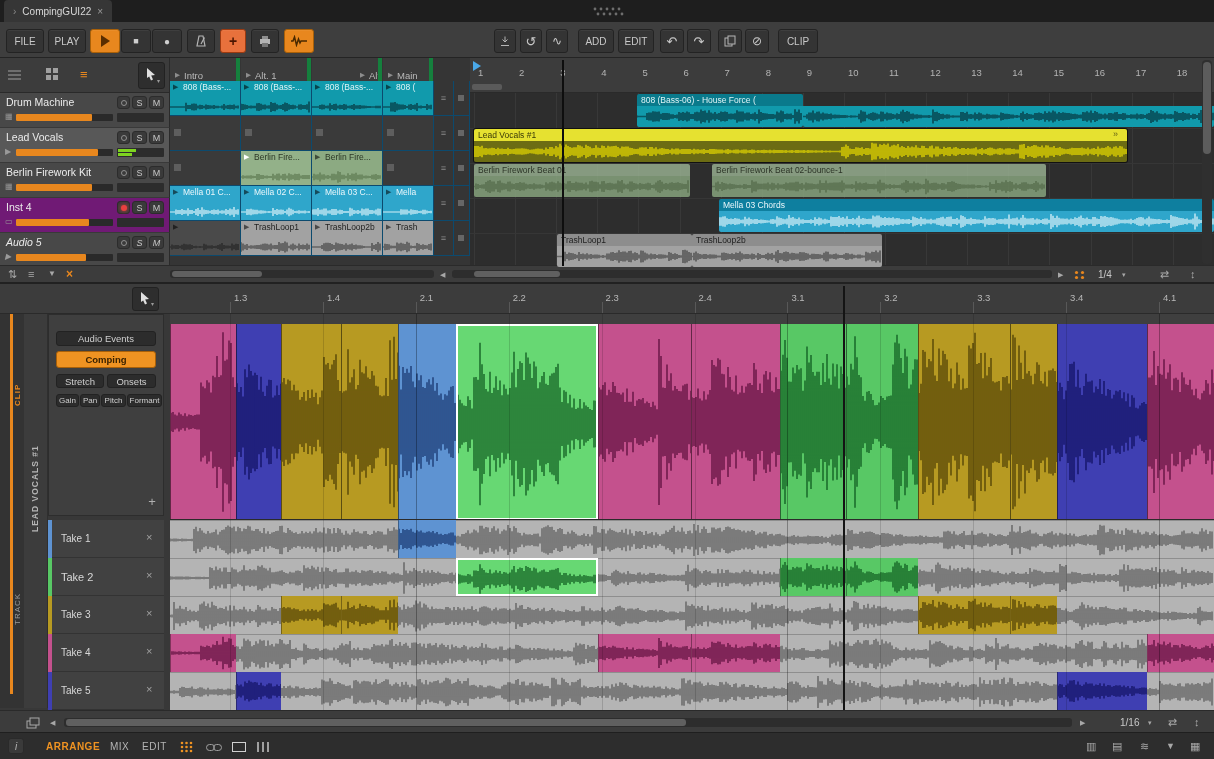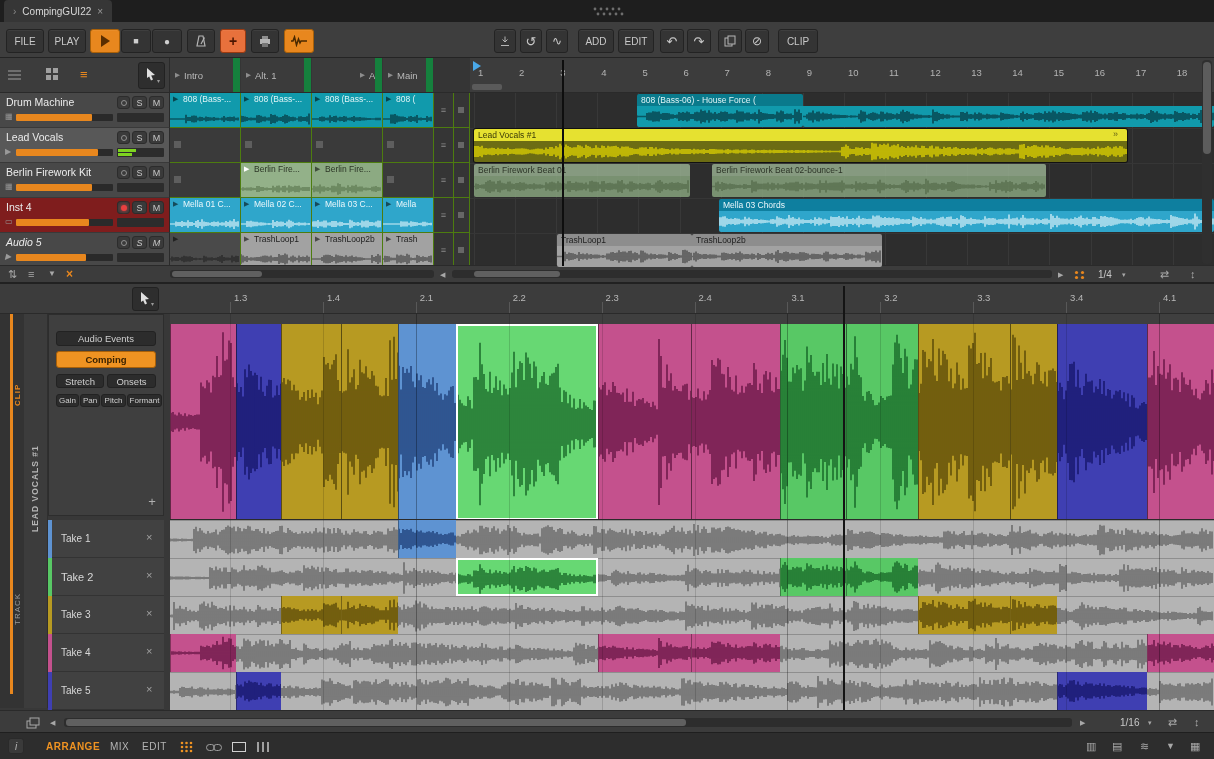--- a/index.html
+++ b/index.html
@@ -12,21 +12,21 @@
   .toolbar{position:absolute;left:0;top:22px;width:1214px;height:36px;background:#3e3e3e;border-bottom:1px solid #242424}
   .btn{position:absolute;top:7px;height:24px;background:#343434;border:1px solid #232323;border-radius:3px;color:#c9c9c9;font-size:10px;display:flex;align-items:center;justify-content:center;box-shadow:inset 0 1px 0 rgba(255,255,255,.05)}
   .display{position:absolute;top:5px;height:28px;background:#10181e;border:1px solid #000;border-radius:3px}
   .mono{font-family:"DejaVu Sans Mono",monospace}
   .arranger{position:absolute;left:0;top:58px;width:1214px;height:224px;background:#353535}
   .editor{position:absolute;left:0;top:282px;width:1214px;height:450px;background:#383838;border-top:2px solid #212121}
   .statusbar{position:absolute;left:0;top:732px;width:1214px;height:27px;background:#2d2d2d;border-top:1px solid #1f1f1f}
   .vtext{position:absolute;writing-mode:vertical-rl;transform:rotate(180deg);font-size:8px;letter-spacing:1px;text-align:center}
   .pbtn{position:absolute;background:#2c2c2c;border:1px solid #222;border-radius:3px;color:#cfcfcf;font-size:9.5px;display:flex;align-items:center;justify-content:center;white-space:nowrap;overflow:hidden}
   .pbtn.active{background:#ef9322;border-color:#a96008;color:#3a2200;font-weight:bold}
-  .scene{position:absolute;top:0;height:34px;background:#3b3b3b;border-right:7px solid #15803d;display:flex;align-items:center;gap:4px;padding-left:5px;color:#b9b9b9;font-size:9.5px;overflow:hidden;white-space:nowrap}
+  .scene{position:absolute;top:0;height:34px;background:#3b3b3b;border-right:4px solid #15803d;display:flex;align-items:center;gap:4px;padding-left:5px;color:#b9b9b9;font-size:9.5px;overflow:hidden;white-space:nowrap}
   .footer{position:absolute;background:#3c3c3c;border-top:1px solid #2a2a2a}
   .ic{position:absolute;color:#a8a8a8;font-size:11px;line-height:1}
   .toolbtn{position:absolute;background:#2e2e2e;border:1px solid #222;border-radius:3px}
 </style>
 </head>
 <body>
 
 <div class="app">
 
   <div class="titlebar">
@@ -215,21 +215,21 @@
           <div class="a" style="left: 5px; top: 19px; font-size: 8px; color: rgb(154, 154, 154);">▦</div>
           <div class="a" style="left: 117px; top: 3px; width: 13px; height: 13px; border-radius: 3px; background: rgb(58, 58, 58); border: 1px solid rgb(44, 44, 44);">
             <span class="a" style="left:2.5px;top:2.5px;width:6px;height:6px;border-radius:50%;border:1.5px solid #909090"></span>
           </div>
           <div class="a" style="left: 132px; top: 3px; width: 15px; height: 13px; background: rgb(58, 58, 58); border: 1px solid rgb(44, 44, 44); border-radius: 3px; text-align: center; line-height: 12px; font-size: 9px; color: rgb(200, 200, 200);">S</div>
           <div class="a" style="left: 149px; top: 3px; width: 15px; height: 13px; background: rgb(58, 58, 58); border: 1px solid rgb(44, 44, 44); border-radius: 3px; text-align: center; line-height: 12px; font-size: 9px; color: rgb(200, 200, 200);">M</div>
           <div class="a" style="left: 16px; top: 21px; width: 97px; height: 7px; background: rgb(42, 42, 42); border-radius: 1px;"></div>
           <div class="a" style="left: 16px; top: 21px; width: 76px; height: 7px; background: rgb(232, 135, 30); border-radius: 1px;"></div>
           <div class="a" style="left: 117px; top: 20px; width: 47px; height: 9px; background: rgb(44, 44, 44); border-radius: 1px;"></div>
         </div>
-        <div class="a" style="left: 0px; top: 105px; width: 170px; height: 35px; background: #7f1d1d; border-bottom: 1px solid rgb(57, 57, 57); border-right: 1px solid rgb(42, 42, 42);">
+        <div class="a" style="left: 0px; top: 105px; width: 170px; height: 35px; background: #701a75; border-bottom: 1px solid rgb(57, 57, 57); border-right: 1px solid rgb(42, 42, 42);">
           <div class="a" style="left: 6px; top: 3px; font-size: 10.5px; color: rgb(236, 236, 236); white-space: nowrap;">Inst 4</div>
           <div class="a" style="left: 5px; top: 19px; font-size: 8px; color: rgb(154, 154, 154);">▭</div>
           <div class="a" style="left: 117px; top: 3px; width: 13px; height: 13px; border-radius: 3px; background: rgb(58, 58, 58); border: 1px solid rgb(44, 44, 44);">
             <span class="a" style="left:2.5px;top:2.5px;width:6px;height:6px;border-radius:50%;background:#e84040;box-shadow:0 0 4px #e84040"></span>
           </div>
           <div class="a" style="left: 132px; top: 3px; width: 15px; height: 13px; background: rgb(58, 58, 58); border: 1px solid rgb(44, 44, 44); border-radius: 3px; text-align: center; line-height: 12px; font-size: 9px; color: rgb(200, 200, 200);">S</div>
           <div class="a" style="left: 149px; top: 3px; width: 15px; height: 13px; background: rgb(58, 58, 58); border: 1px solid rgb(44, 44, 44); border-radius: 3px; text-align: center; line-height: 12px; font-size: 9px; color: rgb(200, 200, 200);">M</div>
           <div class="a" style="left: 16px; top: 21px; width: 97px; height: 7px; background: rgb(42, 42, 42); border-radius: 1px;"></div>
           <div class="a" style="left: 16px; top: 21px; width: 73px; height: 7px; background: rgb(232, 135, 30); border-radius: 1px;"></div>
           <div class="a" style="left: 117px; top: 20px; width: 47px; height: 9px; background: rgb(44, 44, 44); border-radius: 1px;"></div>
@@ -240,21 +240,21 @@
           <div class="a" style="left: 117px; top: 3px; width: 13px; height: 13px; border-radius: 3px; background: rgb(58, 58, 58); border: 1px solid rgb(44, 44, 44);">
             <span class="a" style="left:2.5px;top:2.5px;width:6px;height:6px;border-radius:50%;border:1.5px solid #909090"></span>
           </div>
           <div class="a" style="left: 132px; top: 3px; width: 15px; height: 13px; background: rgb(58, 58, 58); border: 1px solid rgb(44, 44, 44); border-radius: 3px; text-align: center; line-height: 12px; font-size: 9px; color: rgb(200, 200, 200);">S</div>
           <div class="a" style="left: 149px; top: 3px; width: 15px; height: 13px; background: rgb(58, 58, 58); border: 1px solid rgb(44, 44, 44); border-radius: 3px; text-align: center; line-height: 12px; font-size: 9px; color: rgb(200, 200, 200);">M</div>
           <div class="a" style="left: 16px; top: 21px; width: 97px; height: 7px; background: rgb(42, 42, 42); border-radius: 1px;"></div>
           <div class="a" style="left: 16px; top: 21px; width: 70px; height: 7px; background: rgb(232, 135, 30); border-radius: 1px;"></div>
           <div class="a" style="left: 117px; top: 20px; width: 47px; height: 9px; background: rgb(44, 44, 44); border-radius: 1px;"></div>
         </div>
       </div>
-    <div class="a" id="launcherGrid" style="left:170px;top:35px;width:300px;height:175px;background:#4d7c0f">
+    <div class="a" id="launcherGrid" style="left:170px;top:23px;width:300px;height:175px;background:#0c4a6e">
         <div class="a" style="left: 0px; top: 0px; width: 70px; height: 34px; overflow: hidden; background: rgb(17, 154, 172);">
           <span class="a" style="left:3px;top:2px;font-size:7px;color:rgba(0,0,0,.55)">▶</span>
           <span class="a" style="left:13px;top:1px;font-size:8.5px;color:#dff4f6;white-space:nowrap;overflow:hidden;width:56px">808 (Bass-...</span>
           <span class="a" style="left:0;top:18px">
             <svg width="70" height="16" style="display:block" xmlns="http://www.w3.org/2000/svg">
               <path d="M0 7.3L0 8.7M2 7.3L2 8.7M4 7.3L4 8.7M6 7.3L6 8.7M8 7.3L8 8.7M10 7.3L10 8.7M12 7.3L12 8.7M14 7.3L14 8.7M16 3.8L16 12.2M18 5.9L18 10.1M20 5.9L20 10.1M22 4.8L22 11.2M24 4.6L24 11.4M26 4.8L26 11.2M28 6.4L28 9.6M30 5.8L30 10.2M32 6.0L32 10.0M34 6.8L34 9.2M36 5.5L36 10.5M38 6.0L38 10.0M40 6.2L40 9.8M42 6.4L42 9.6M44 5.9L44 10.1M46 6.8L46 9.2M48 6.7L48 9.3M50 7.2L50 8.8M52 6.6L52 9.4M54 4.9L54 11.1M56 6.6L56 9.4M58 6.0L58 10.0M60 5.8L60 10.2M62 5.9L62 10.1M64 5.4L64 10.6M66 6.7L66 9.3M68 6.4L68 9.6" stroke="#05333c" stroke-width="1.3" fill="none"></path>
             </svg>
           </span>
         </div>
         <div class="a" style="left: 71px; top: 0px; width: 70px; height: 34px; overflow: hidden; background: rgb(17, 154, 172);">

